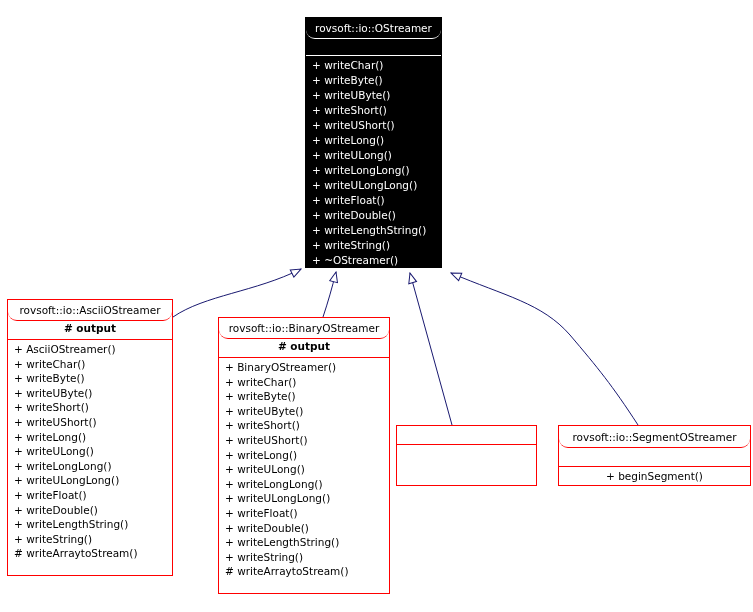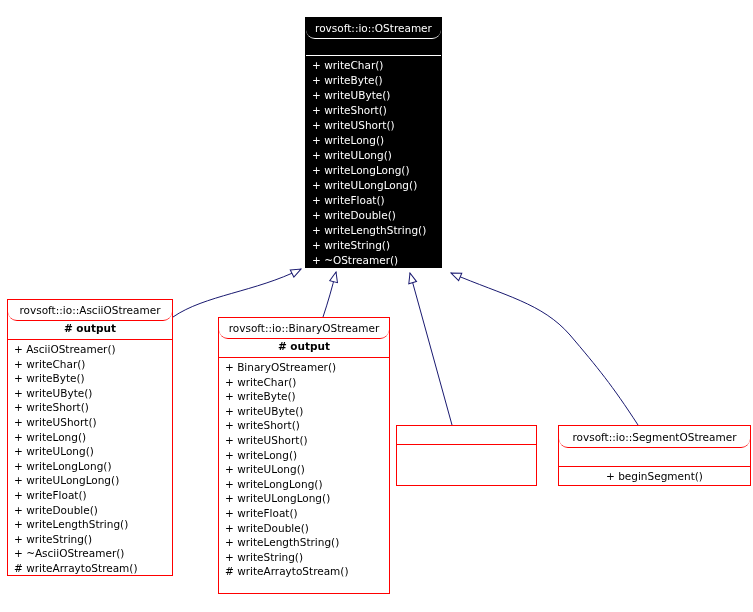--- a/index.html
+++ b/index.html
@@ -128,21 +128,20 @@
         <div class="member-row">+ writeShort()</div>
         <div class="member-row">+ writeUShort()</div>
         <div class="member-row">+ writeLong()</div>
         <div class="member-row">+ writeULong()</div>
         <div class="member-row">+ writeLongLong()</div>
         <div class="member-row">+ writeULongLong()</div>
         <div class="member-row">+ writeFloat()</div>
         <div class="member-row">+ writeDouble()</div>
         <div class="member-row">+ writeLengthString()</div>
         <div class="member-row">+ writeString()</div>
-        <div class="member-row">+ ~AsciiOStreamer()</div>
         <div class="member-row"># writeArraytoStream()</div>
       </div>
   </div>
 
   <div id="box-binary" class="class-box">
     <div class="class-title">rovsoft::io::BinaryOStreamer</div>
     <div class="attrs-section">
         <div class="member-row"># output</div>
       </div>
     <div class="methods-section">

